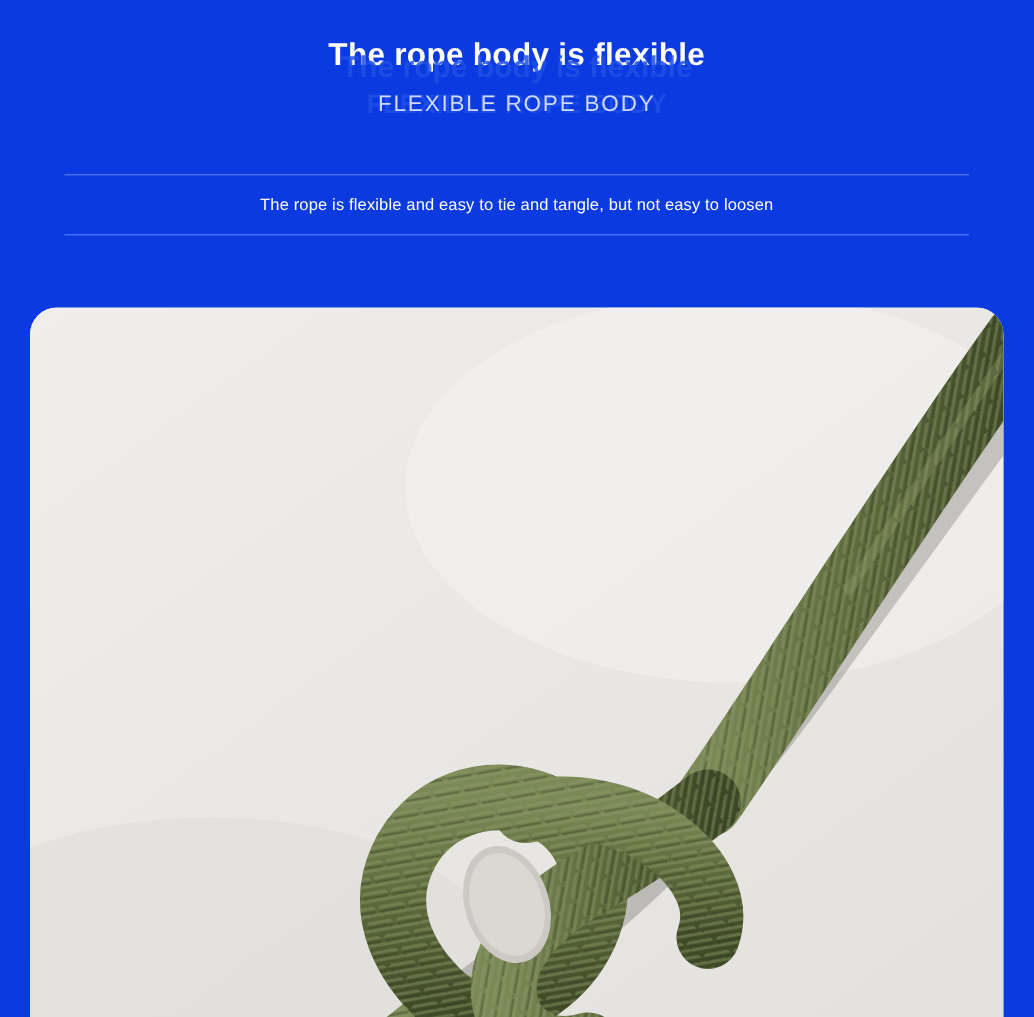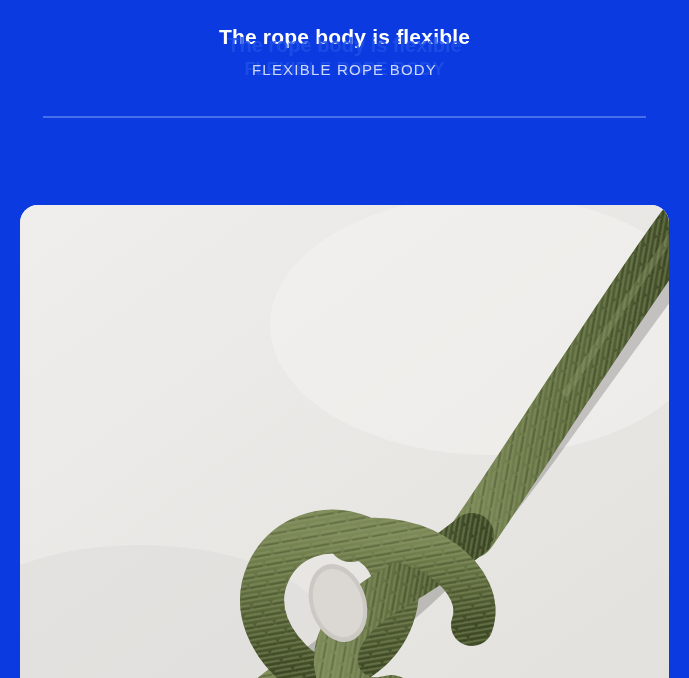--- a/index.html
+++ b/index.html
@@ -111,20 +111,21 @@
 
     <div class="ghost-wrap">
       <div class="ghost">
         <span>The rope body is flexible</span>
         <span class="g2">FLEXIBLE ROPE BODY</span>
       </div>
       <div class="subtitle">FLEXIBLE ROPE BODY</div>
     </div>
 
     <div class="rule top"></div>
+    <div class="desc">The rope is flexible and easy to tie and tangle, but not easy to loosen</div>
     <div class="rule bottom"></div>
   </div>
 
   <div class="photo">
     <svg width="649" height="473" viewBox="0 0 649 473" xmlns="http://www.w3.org/2000/svg">
       <defs>
         <linearGradient id="bgGrad" x1="0" y1="0" x2="1" y2="1">
           <stop offset="0%" stop-color="#efeeec"></stop>
           <stop offset="55%" stop-color="#e9e7e4"></stop>
           <stop offset="100%" stop-color="#e3e1dd"></stop>

